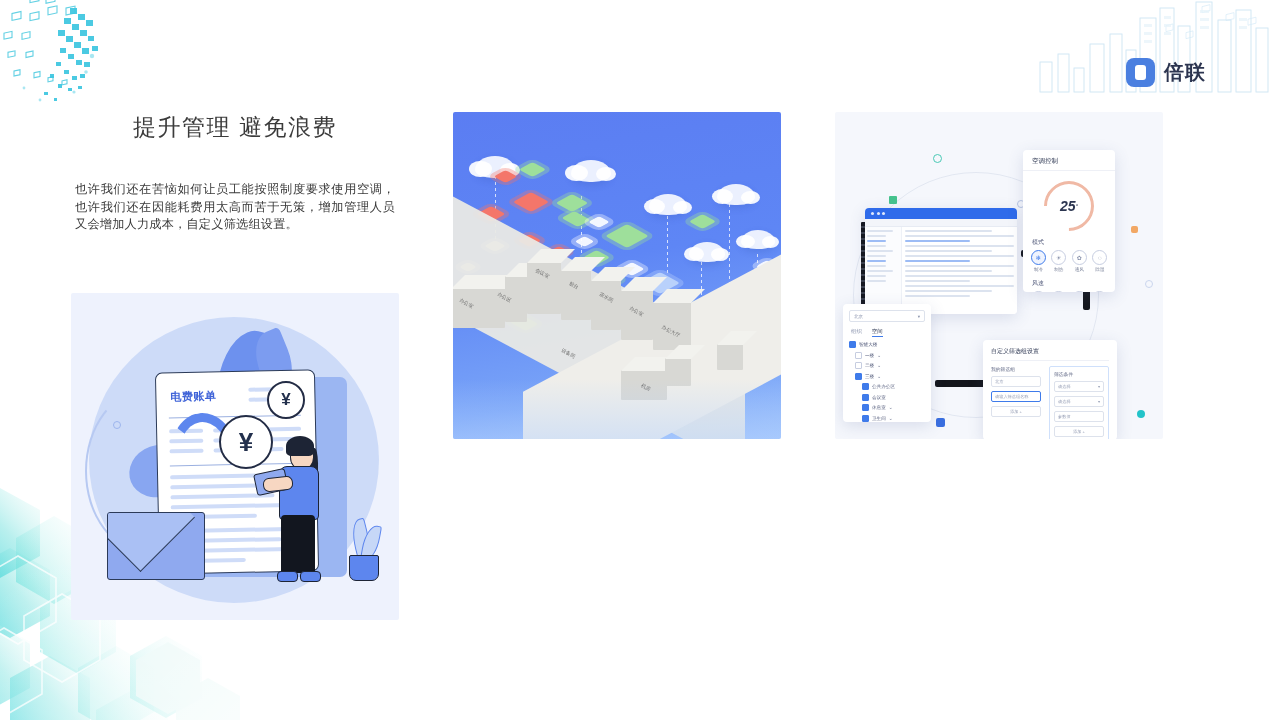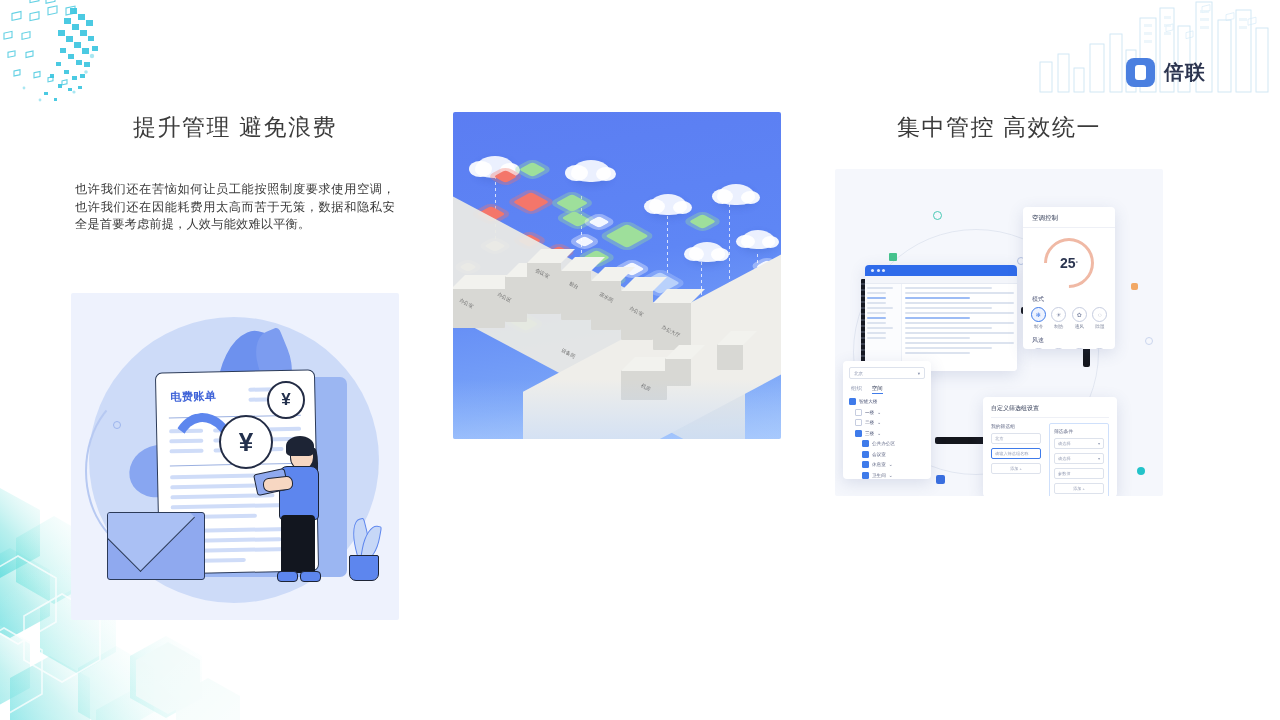--- a/index.html
+++ b/index.html
@@ -358,21 +358,21 @@
   .ac-dial {
     position: relative; margin: 10px auto 0; width: 50px; height: 50px;
   }
   .ac-dial-ring {
     position: absolute; inset: 0; border-radius: 50%;
     border: 3px solid #f0b9a5; border-bottom-color: transparent;
     transform: rotate(45deg);
   }
   .ac-temp {
     position: absolute; inset: 0; display: flex; align-items: center; justify-content: center;
-    font-size: 14px; color: #2b3550; font-weight: 600;
+    font-size: 14px; color: #2b3550; font-weight: 600; font-style: italic;
   }
   .ac-temp sup { font-size: 6px; }
   .ac-sec-label { font-size: 6px; color: #5a6280; margin: 7px 0 3px 9px; }
   .ac-row { display: flex; justify-content: space-around; padding: 0 5px; }
   .ac-btn { text-align: center; }
   .ac-circ {
     width: 13px; height: 13px; border-radius: 50%;
     border: 1px solid #c6cde0; margin: 0 auto 1.5px;
     display: flex; align-items: center; justify-content: center;
     font-size: 6px; color: #8a93ad;
@@ -550,21 +550,21 @@
     <span class="brand-mark">
         <i></i>
       </span>
     <span class="brand-name">倍联</span>
   </div>
 
   <div class="columns">
 
     <div class="col col-1">
       <h2 class="col-heading">提升管理 避免浪费</h2>
-      <p class="col-body">也许我们还在苦恼如何让员工能按照制度要求使用空调，也许我们还在因能耗费用太高而苦于无策，数据和隐私安全是首要考虑前提，人效与能效难以平衡。</p>
+      <p class="col-body">也许我们还在苦恼如何让员工能按照制度要求使用空调，也许我们还在因能耗费用太高而苦于无策，增加管理人员又会增加人力成本，自定义筛选组设置。</p>
 
       <div class="figure figure-1">
         <div class="f1-blob"></div>
         <div class="f1-ring"></div>
         <div class="f1-dot"></div>
         <div class="f1-leaf f1-leaf-a"></div>
         <div class="f1-leaf f1-leaf-b"></div>
         <div class="f1-leaf f1-leaf-c"></div>
         <div class="f1-leaf f1-leaf-d"></div>
 
@@ -683,21 +683,20 @@
           <div class="iso-label" style="left:208px;top:216px;">办公大厅</div>
           <div class="iso-label" style="left:108px;top:238px;">设备间</div>
           <div class="iso-label" style="left:188px;top:272px;">机房</div>
 
           <div class="f2-haze"></div>
         </div>
       </div>
     </div>
 
     <div class="col col-3">
-      <h2 class="col-heading">集中管控 高效统一</h2>
 
       <div class="figure figure-3">
         <div class="f3-circle"></div>
         <div class="f3-dot" style="left:98px;top:42px;width:7px;height:7px;border:1.4px solid #49c9b5;"></div>
         <div class="f3-dot" style="left:54px;top:84px;width:8px;height:8px;border-radius:1px;background:#46c38e;"></div>
         <div class="f3-dot" style="left:182px;top:88px;width:6px;height:6px;border:1.2px solid #b9c6e4;"></div>
         <div class="f3-dot" style="left:296px;top:114px;width:7px;height:7px;background:#f2a865;border-radius:2px;"></div>
         <div class="f3-dot" style="left:310px;top:168px;width:6px;height:6px;border:1.2px solid #cbd6ee;"></div>
         <div class="f3-dot" style="left:101px;top:306px;width:9px;height:9px;background:#3a6fe0;border-radius:2px;"></div>
         <div class="f3-dot" style="left:192px;top:308px;width:7px;height:7px;border:1.3px solid #b9c6e4;"></div>

